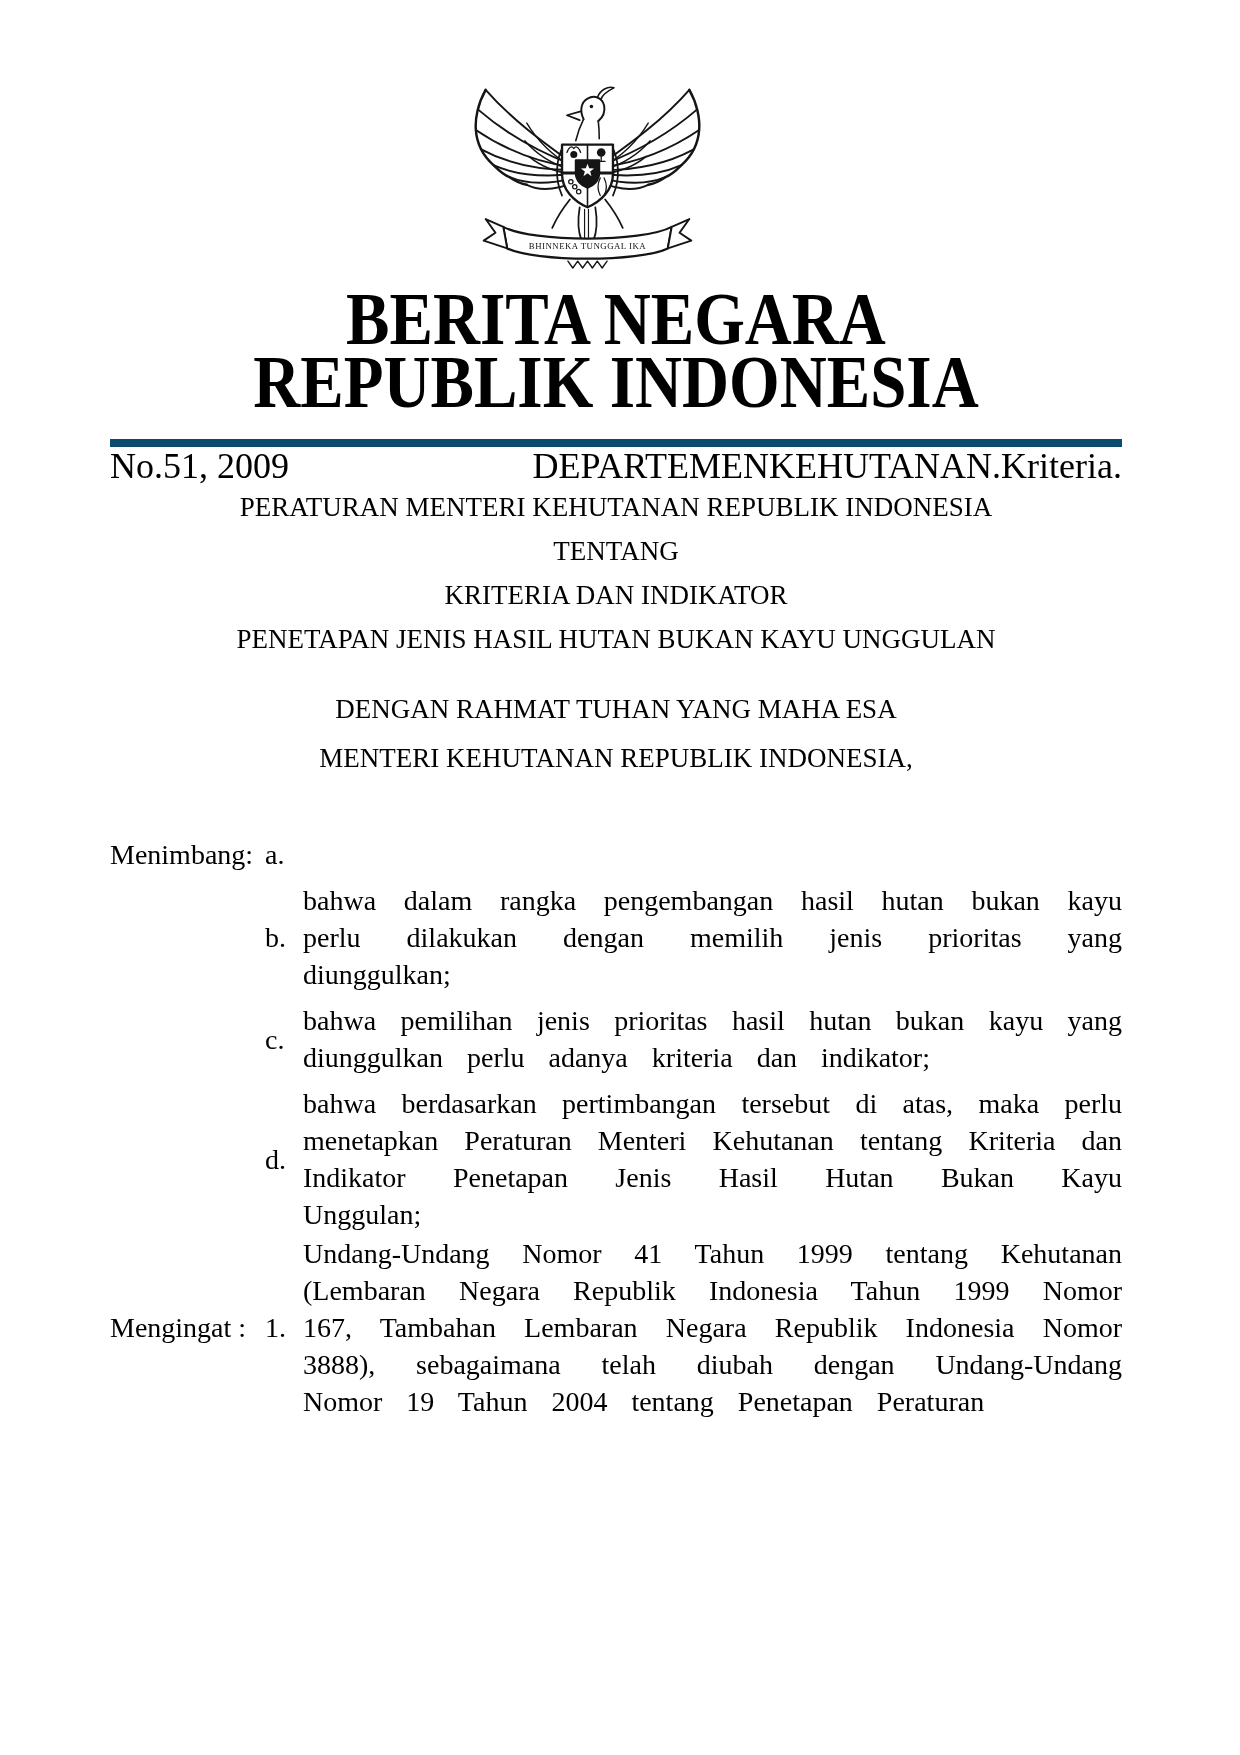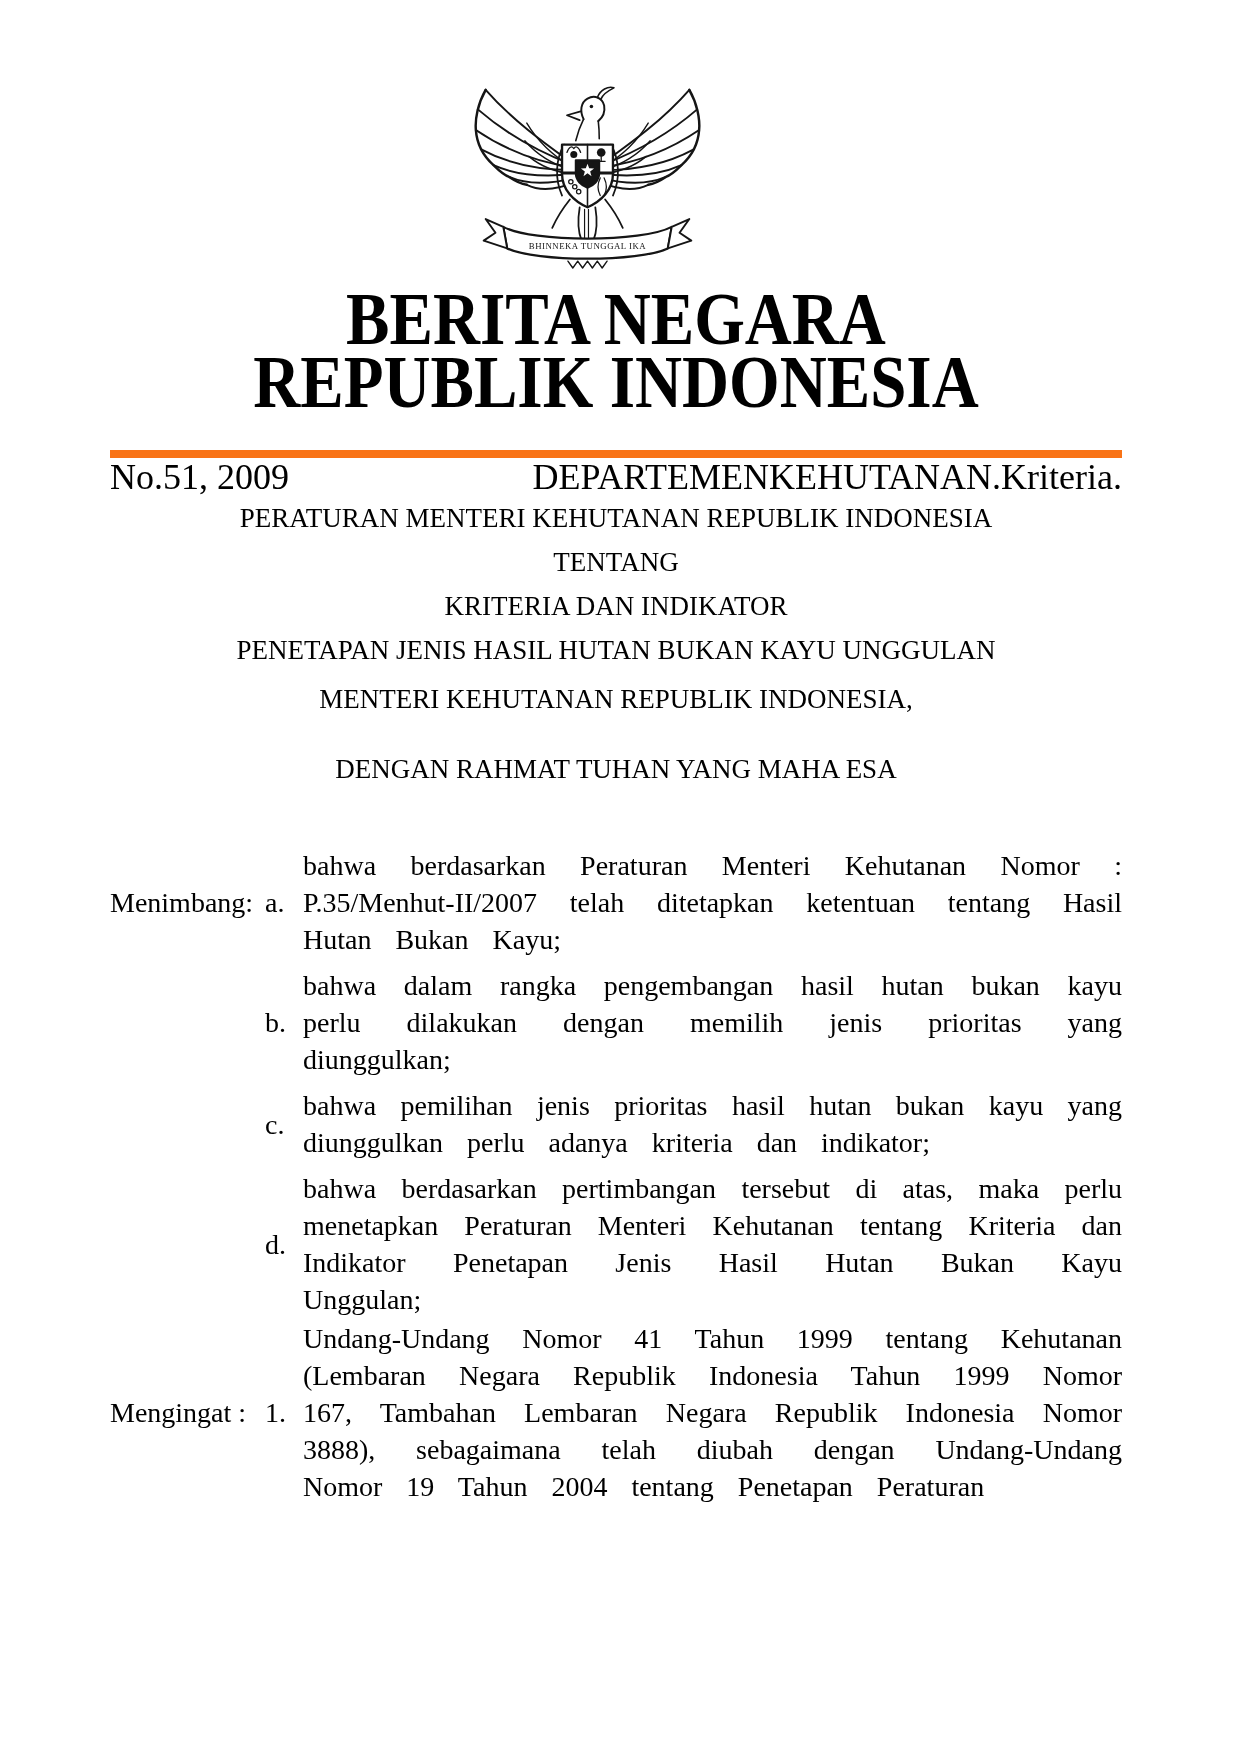--- a/index.html
+++ b/index.html
@@ -5,21 +5,21 @@
   * { margin:0; padding:0; box-sizing:border-box; }
   html,body { background:#ffffff; }
   body {
     width:1240px; height:1755px; overflow:hidden;
     font-family:"Liberation Serif","DejaVu Serif",serif;
     color:#000;
   }
   .page { width:1240px; height:1755px; padding:0 118px 0 110px; background:#fff; }
 
   
-  .masthead { border-bottom:8px solid #f97316; padding-bottom:36px; }
+  .masthead { border-bottom:8px solid #0c4a6e; padding-bottom:25px; }
   .emblem-wrap { width:235px; margin:76px auto 0; position:relative; left:-29px; }
   .emblem-wrap svg { display:block; }
   .gazette-title {
     margin-top:16px; text-align:center; font-weight:bold;
     font-size:74px; line-height:63px; letter-spacing:0;
     transform:scaleX(0.88); transform-origin:50% 50%;
     white-space:nowrap;
   }
   .gazette-title .tline { display:block; }
 
@@ -130,29 +130,28 @@
         <span>Kriteria.</span>
       </div>
     </div>
   </div>
 
   <section class="doc-title">
     <div class="dline">PERATURAN MENTERI KEHUTANAN REPUBLIK INDONESIA</div>
     <div class="dline">TENTANG</div>
     <div class="dline">KRITERIA DAN INDIKATOR</div>
     <div class="dline">PENETAPAN JENIS HASIL HUTAN BUKAN KAYU UNGGULAN</div>
+    <div class="dline invocation">DENGAN RAHMAT TUHAN YANG MAHA ESA</div>
     <div class="dline authority">MENTERI KEHUTANAN REPUBLIK INDONESIA,</div>
-    <div class="dline invocation">DENGAN RAHMAT TUHAN YANG MAHA ESA</div>
   </section>
 
   <section class="clauses">
     <div class="clause-row">
       <div class="clause-label">Menimbang:</div>
       <div class="clause-marker">a.</div>
-      <div class="clause-text">bahwa berdasarkan Peraturan Menteri Kehutanan Nomor : P.35/Menhut-II/2007 telah ditetapkan ketentuan tentang Hasil Hutan Bukan Kayu;</div>
     </div>
     <div class="clause-row">
       <div class="clause-label"></div>
       <div class="clause-marker">b.</div>
       <div class="clause-text">bahwa dalam rangka pengembangan hasil hutan bukan kayu perlu dilakukan dengan memilih jenis prioritas yang diunggulkan;</div>
     </div>
     <div class="clause-row">
       <div class="clause-label"></div>
       <div class="clause-marker">c.</div>
       <div class="clause-text">bahwa pemilihan jenis prioritas hasil hutan bukan kayu yang diunggulkan perlu adanya kriteria dan indikator;</div>

